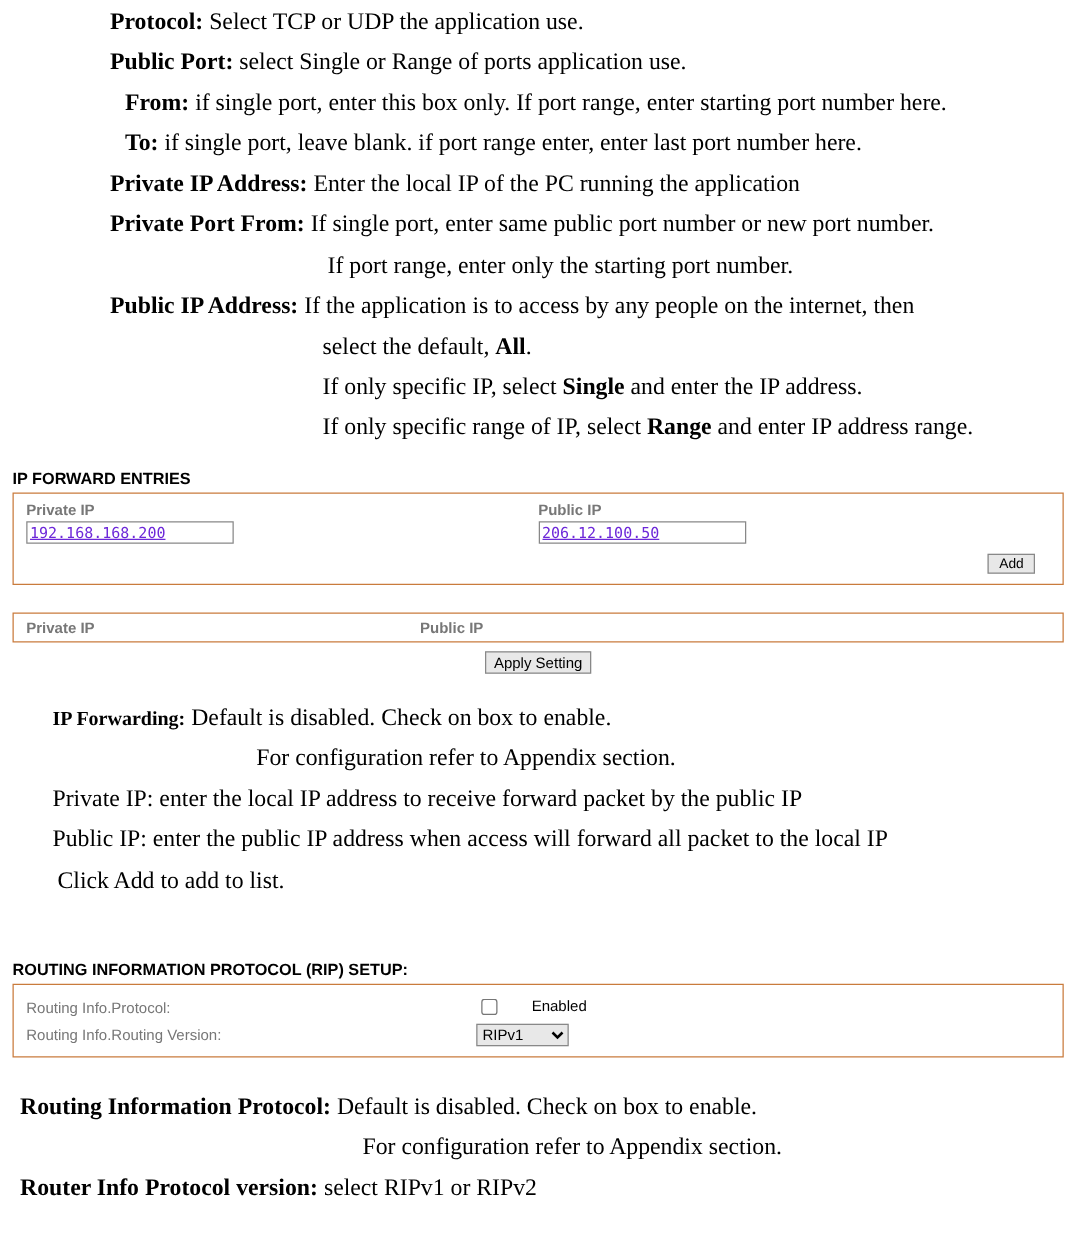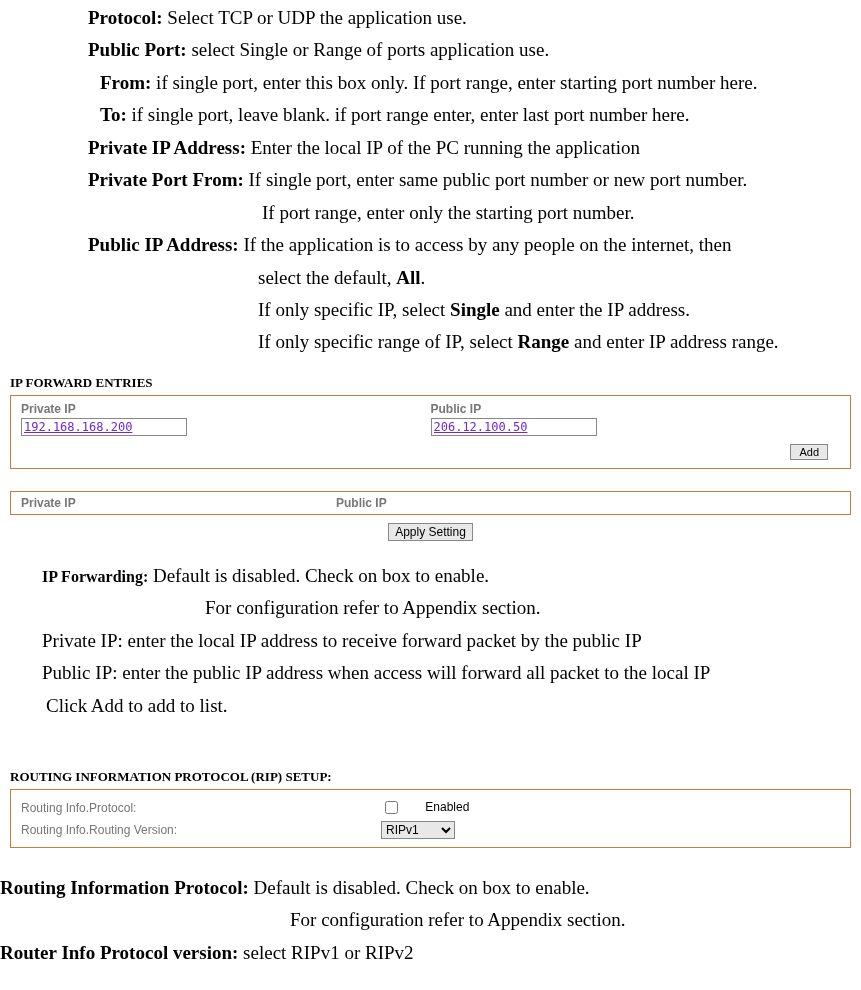--- a/index.html
+++ b/index.html
@@ -15,29 +15,29 @@
       padding: 0;
     }
     .def-line {
       margin: 3px 0;
       line-height: 1.55;
     }
     .indent1 { padding-left: 88px; }
     .indent-from { padding-left: 100px; }
     .indent2 { padding-left: 42px; }
     .indent3 { padding-left: 46px; }
-    .indent-none { padding-left: 0; }
+    .indent-none { padding-left: 16px; }
     .bold { font-weight: bold; }
     .continuation1 { padding-left: 262px; }
     .continuation2 { padding-left: 258px; }
     .continuation3 { padding-left: 205px; }
     .continuation4 { padding-left: 290px; }
 
     .section-heading {
-      font-family: Liberation Serif, serif;
+      font-family: Liberation Sans, sans-serif;
       font-weight: bold;
       font-size: 13px;
       margin: 18px 0 4px 10px;
     }
 
     .box {
       border: 1px solid #c97b3c;
       margin: 0 10px 10px 10px;
       padding: 6px 10px 10px 10px;
       font-family: "Trebuchet MS", Verdana, Arial, sans-serif;

